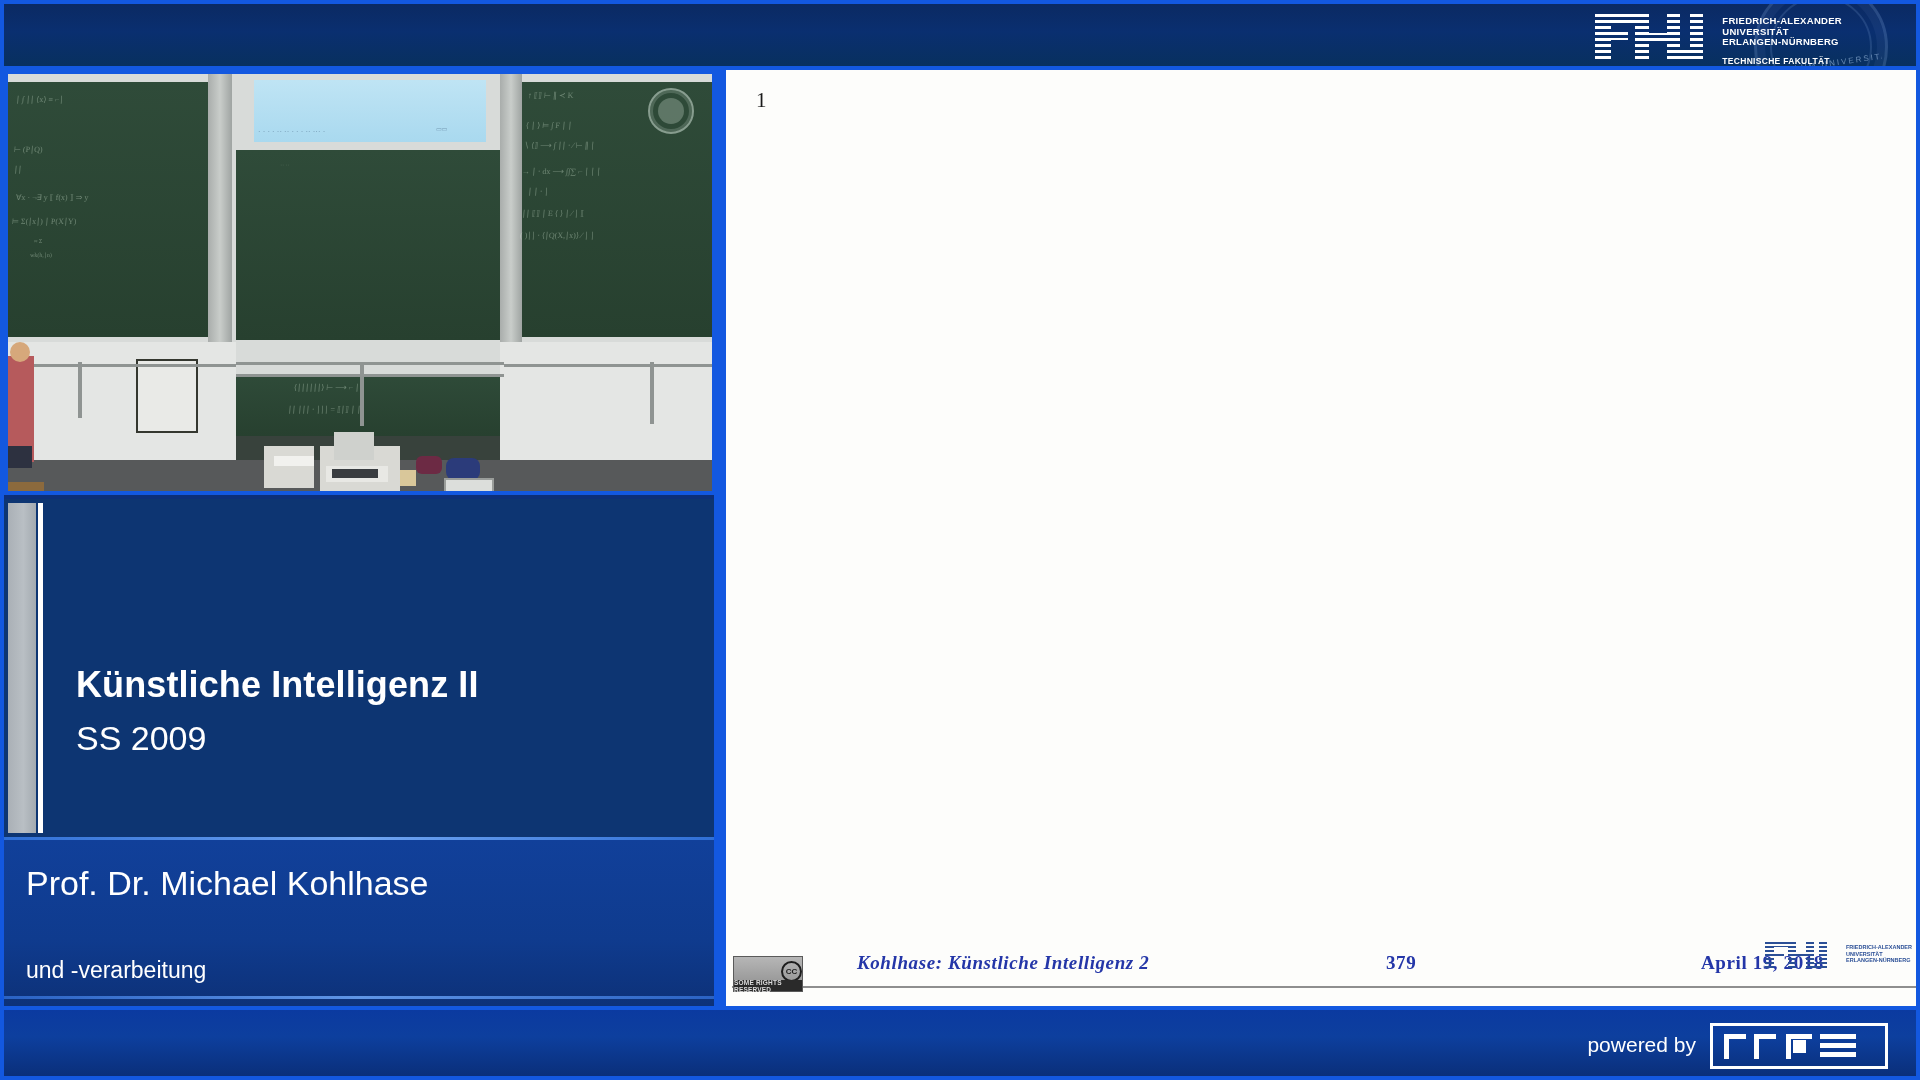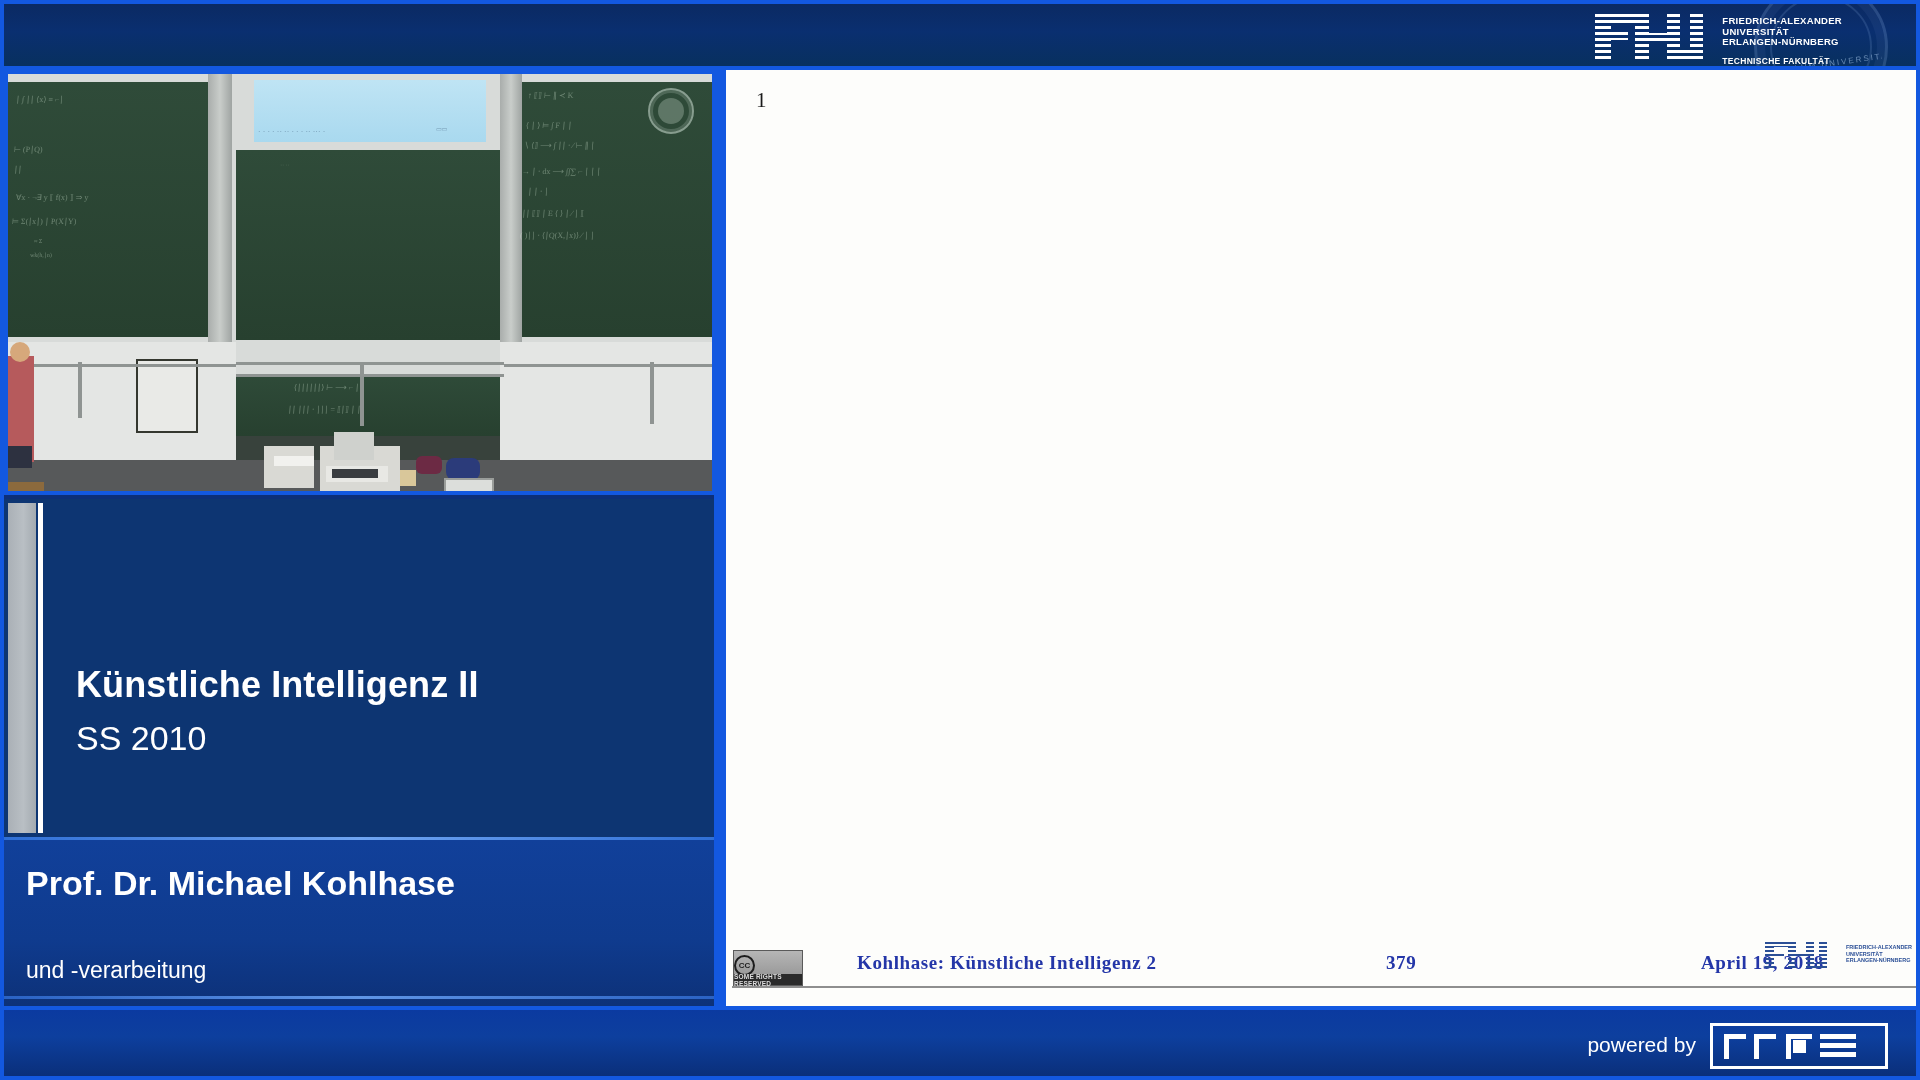--- a/index.html
+++ b/index.html
@@ -147,21 +147,21 @@
     position:absolute;left:0;top:338px;width:712px;height:3px;
     background:linear-gradient(90deg,#2f6fd6 0%,#6fa5f2 50%,#2f6fd6 100%);
     box-shadow:0 1px 0 #15418b;
   }
   #personpane{
     position:absolute;left:0;top:341px;width:712px;height:166px;
     background:linear-gradient(180deg,#11409a 0%,#0f3b8e 60%,#0d3178 100%);
   }
   .person-name{
     position:absolute;left:22px;top:24px;
-    color:#fff;font-size:34px;font-weight:bold;
+    color:#fff;font-size:34px;font-weight:normal;
   }
   .person-dept{
     position:absolute;left:22px;top:82px;
     color:#fff;font-size:23px;font-weight:normal;line-height:32px;
   }
   #divline2{
     position:absolute;left:0;top:497px;width:712px;height:3px;
     background:linear-gradient(90deg,#2a62c4 0%,#5f95e6 50%,#2a62c4 100%);
   }
 
@@ -181,40 +181,40 @@
   .slide-body{position:absolute;left:0;top:50px;right:0;bottom:68px;}
 
   
   .slide-footer{
     position:absolute;left:0;bottom:0;width:1196px;height:68px;
   }
   .sf-rule{
     position:absolute;left:6px;right:6px;top:48px;height:2px;background:#8e8e8e;
   }
   .cc-badge{
-    position:absolute;left:7px;top:12px;width:70px;height:36px;
+    position:absolute;left:7px;top:18px;width:70px;height:36px;
     background:linear-gradient(180deg,#b6b6b6,#8e8e8e);
     border:1px solid #5a5a5a;box-sizing:border-box;
-    display:flex;flex-direction:column;align-items:flex-start;justify-content:flex-start;
+    display:flex;flex-direction:column;align-items:flex-end;justify-content:flex-start;
   }
   .cc-circle{
     margin-top:4px;width:17px;height:17px;border-radius:50%;
     border:2px solid #1d1d1d;color:#1d1d1d;font-size:8px;font-weight:bold;
     display:flex;align-items:center;justify-content:center;line-height:1;
   }
   .cc-strip{
     position:absolute;left:0;bottom:0;width:100%;height:11px;background:#2a2a2a;
     color:#dcdcdc;font-size:6.5px;font-weight:bold;letter-spacing:.2px;
     display:flex;align-items:center;justify-content:center;
   }
   .sf-text{
     position:absolute;top:14px;color:#2436a8;font-weight:bold;
     font-family:"Liberation Serif", serif;font-size:19px;letter-spacing:.6px;
   }
-  .sf-title{left:131px;}
+  .sf-title{left:131px;font-style:italic;}
   .sf-page{left:660px;}
   .sf-date{left:975px;}
   .sf-fau{position:absolute;right:10px;top:4px;}
   .sf-fau .fau-mark{width:62px;height:27px;}
   .sf-fau .fau-mark .bars{
     background:repeating-linear-gradient(180deg,#2b4f96 0 2px,transparent 2px 4px);
     -webkit-mask:
       linear-gradient(#000,#000) 0 0/9px 27px no-repeat,
       linear-gradient(#000,#000) 0 0/25px 5px no-repeat,
       linear-gradient(#000,#000) 0 10px/19px 5px no-repeat,
@@ -356,21 +356,21 @@
         <div style="position:absolute;left:0;top:408px;width:36px;height:24px;background:#8c6a3d;"></div>
         <div style="position:absolute;left:18px;top:420px;width:44px;height:8px;background:#2d4fa8;"></div>
       </div>
     </div>
 
     <div id="titleblock">
       <div id="graybar"></div>
       <div id="graybar-white"></div>
       <div id="titlepane">
         <div class="course-title">Künstliche Intelligenz II</div>
-        <div class="course-term">SS 2010</div>
+        <div class="course-term">SS 2009</div>
       </div>
       <div id="divline"></div>
 
       <div id="personpane">
         <div class="person-name">Prof. Dr. Michael Kohlhase</div>
         <div class="person-dept">
           <br>
           <span>und -verarbeitung</span>
         </div>
       </div>

